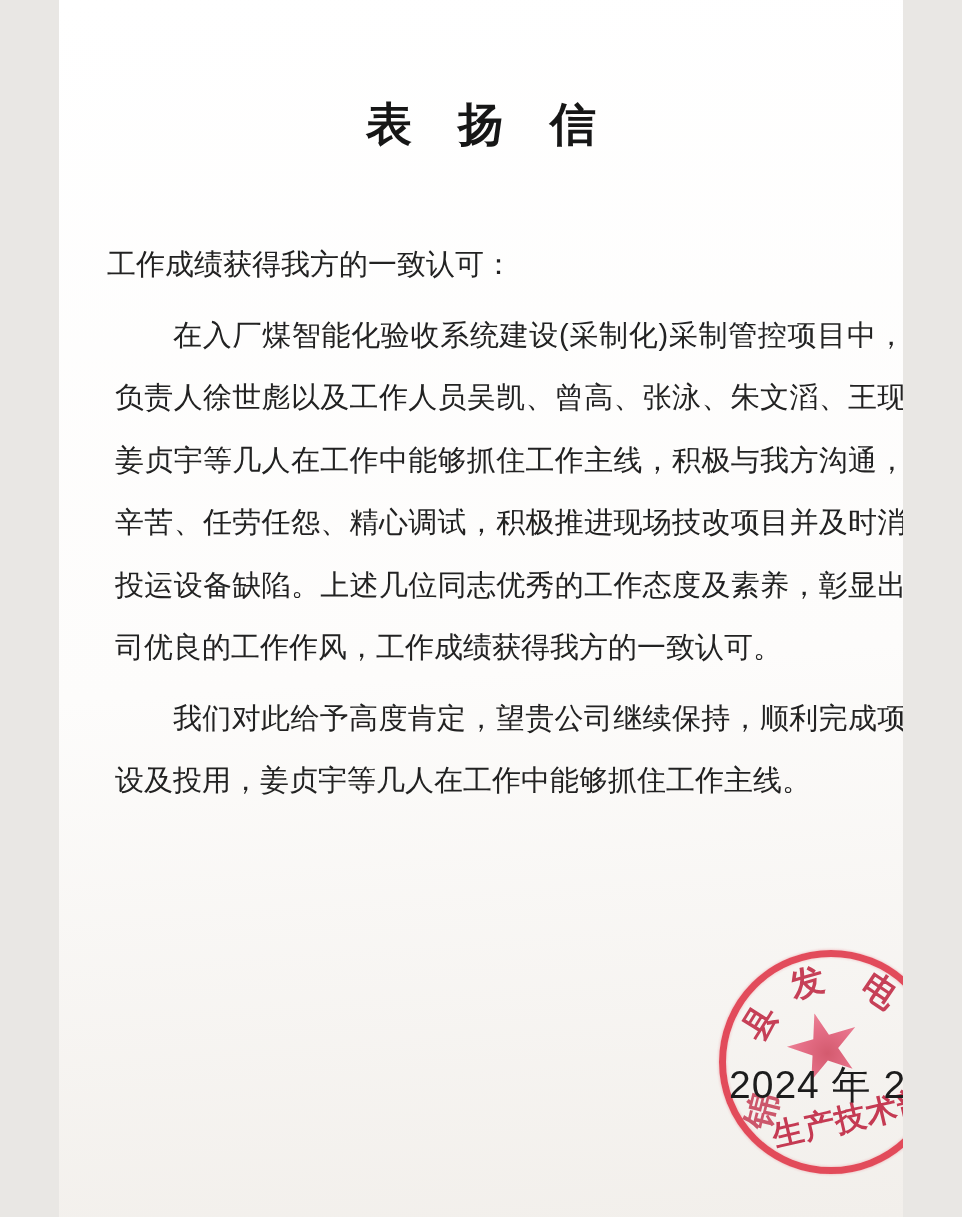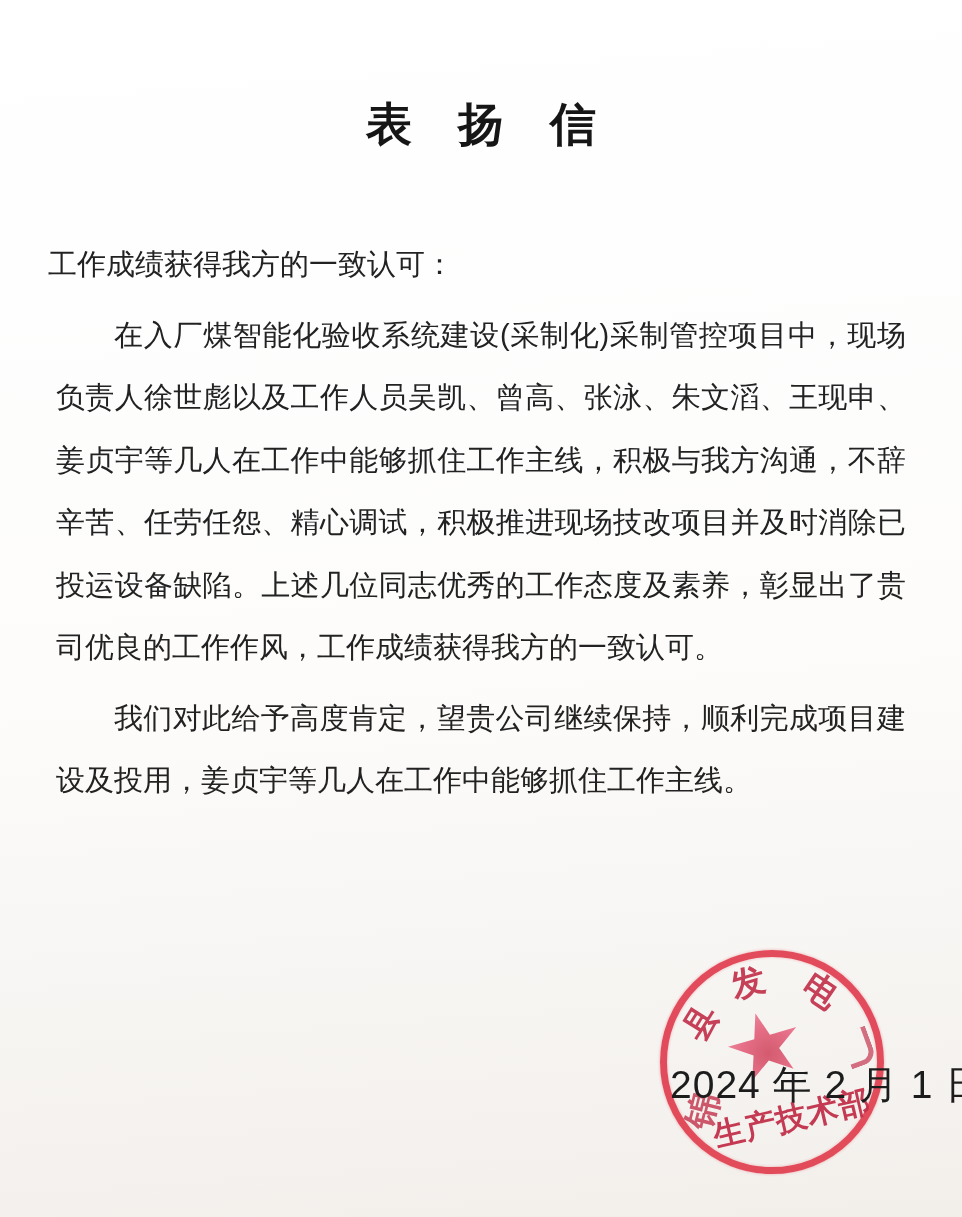--- a/index.html
+++ b/index.html
@@ -1,18 +1,18 @@
 <!DOCTYPE html>
 <html style="--ring: #e03446; --text: #c2304a; --star: #e4607b;"><head>
 <meta charset="utf-8">
 <style>
   html,body { margin:0; padding:0; background:#e9e7e4; }
   .page {
     position:relative;
-    width:962px; height:1217px;
+    width:844px; height:1217px;
     margin:0 auto;
     background: linear-gradient(176deg, #ffffff 0%, #fdfcfb 55%, #f2efeb 100%);
     font-family:"Liberation Sans","DejaVu Sans",sans-serif;
     color:#1e1e1e;
     overflow:hidden;
   }
   .title {
     position:absolute; top:94px; left:0; width:100%;
     text-align:center;
     font-size:46px; font-weight:700; color:#161616;

